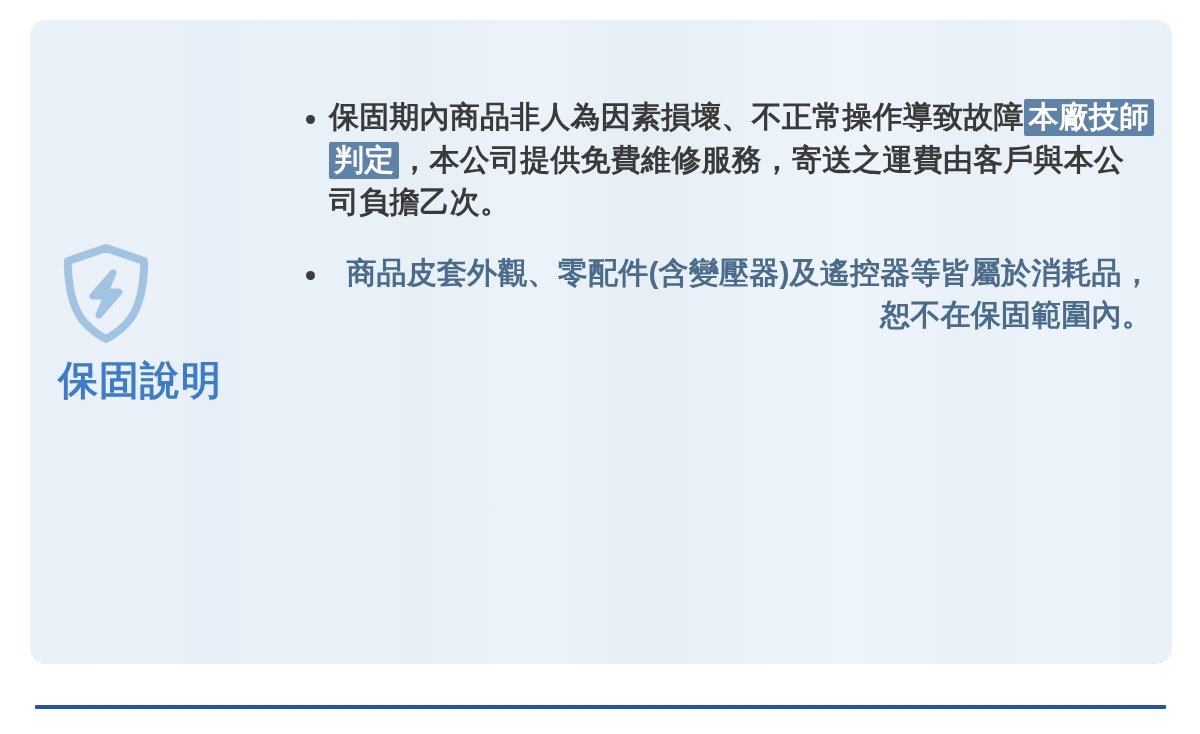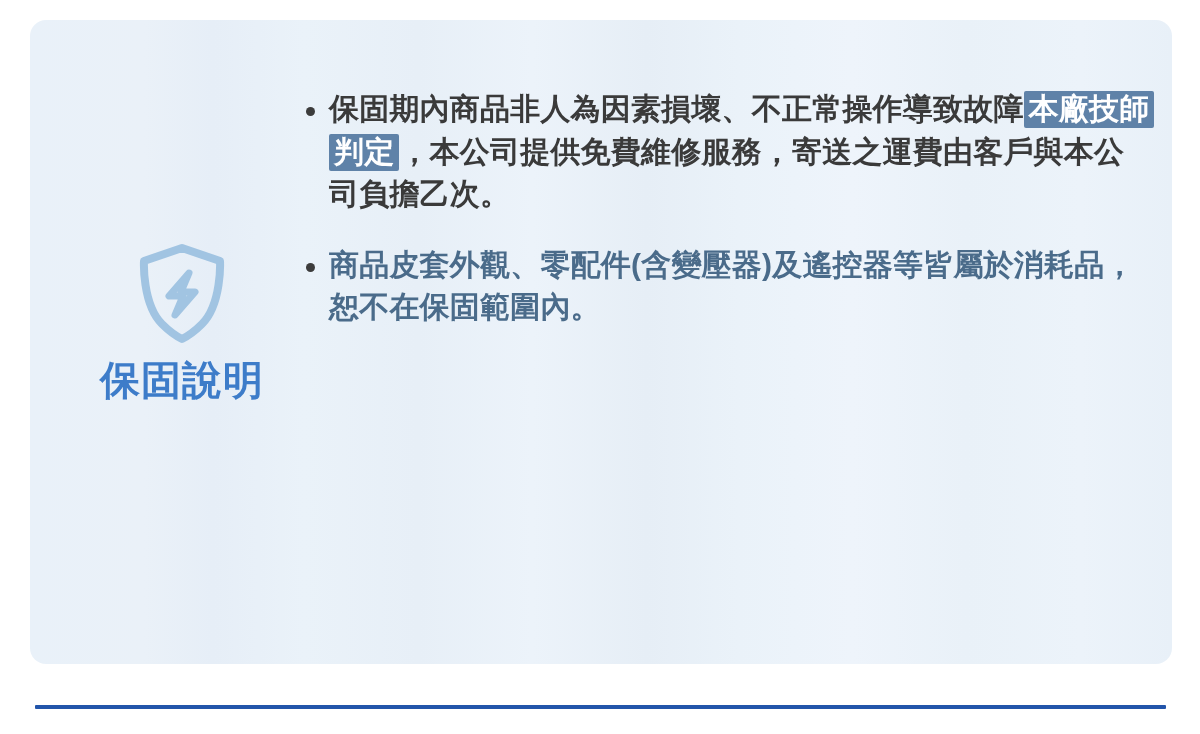--- a/index.html
+++ b/index.html
@@ -52,21 +52,20 @@
   }
 
   
   .label-col {
     position: absolute;
     left: 28px;
     top: 222px;
     width: 248px;
     display: flex;
     flex-direction: column;
-    align-items: center;
   }
 
   .shield-icon {
     width: 96px;
     height: 104px;
     display: block;
   }
 
   .section-title {
     margin-top: 14px;
@@ -75,30 +74,30 @@
     color: #3d7cc9;
     letter-spacing: 1px;
     line-height: 1;
     white-space: nowrap;
   }
 
   
   .content-col {
     position: absolute;
     left: 276px;
-    top: 68px;
+    top: 76px;
     width: 846px;
   }
 
   .bullet {
     display: flex;
     align-items: flex-start;
     margin-bottom: 28px;
   }
-  .bullet:last-child { margin-bottom: 0; }
+  .bullet:last-child { margin-bottom: 0; text-align: right; }
 
   .bullet-dot {
     flex: 0 0 auto;
     width: 9px;
     height: 9px;
     border-radius: 50%;
     background: #3c3c3c;
     margin-top: 19px;
     margin-right: 14px;
   }

